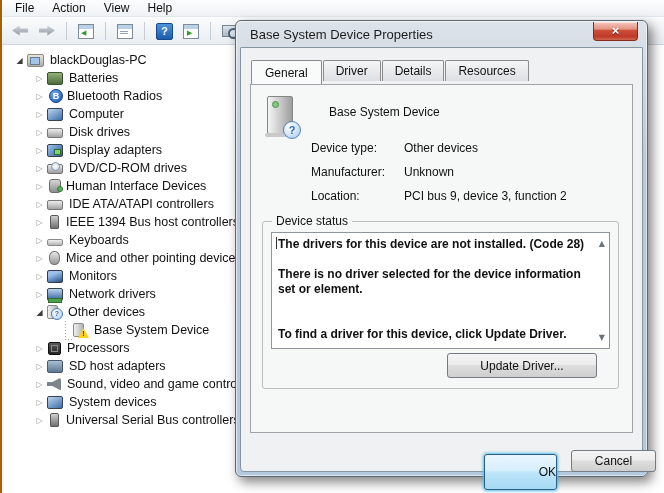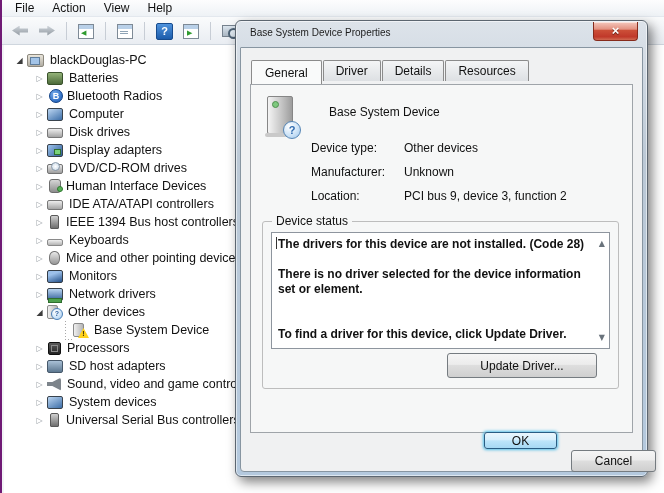--- a/index.html
+++ b/index.html
@@ -1,20 +1,20 @@
 <!DOCTYPE html>
 <html><head>
 <meta charset="utf-8">
 <style>
   * { box-sizing: border-box; margin: 0; padding: 0; }
   html,body { width:664px; height:493px; overflow:hidden; }
   body { font-family:"Liberation Sans", sans-serif; background:#fff; position:relative; color:#111; }
 
   
-  .app { position:absolute; inset:0; border-left:2px solid #701a75; box-shadow: inset 2px 0 0 #f2f4f6; }
+  .app { position:absolute; inset:0; border-left:2px solid #a16207; box-shadow: inset 2px 0 0 #f2f4f6; }
   .menubar { height:17px; display:flex; align-items:center; padding-left:4px;
              background:linear-gradient(#fdfdfe,#eef2f6); border-bottom:1px solid #e3e8ee; font-size:12px; }
   .menu-item { padding:1px 9px; cursor:default; }
   .toolbar { height:28px; display:flex; align-items:center; padding-left:6px; gap:3px;
              background:linear-gradient(#fafbfc,#e9edf2); border-bottom:1px solid #cfd6de; }
   .tb { width:24px; height:22px; display:flex; align-items:center; justify-content:center; border-radius:2px; }
   .tb-sep { width:1px; height:18px; background:#c7cdd5; margin:0 4px; border-radius:0; }
   .g { position:relative; width:18px; height:16px; display:block; }
   .g-back::before, .g-forward::before { content:""; position:absolute; left:1px; top:3px; width:16px; height:10px;
        background:linear-gradient(#cdd3d9,#8f979f); clip-path:polygon(0 50%,48% 0,48% 30%,100% 30%,100% 70%,48% 70%,48% 100%);}
@@ -85,21 +85,21 @@
   .t-cpu { width:13px; height:13px; margin:0 6px 0 1px; background:linear-gradient(#5a5a5a,#232323); border:1px solid #101010; }
   .t-cpu::after { content:""; position:absolute; inset:2px; border:1px solid #8a8a8a; }
   .t-sd { background:linear-gradient(#a9c0d6,#5d7robot); background:linear-gradient(#a9c0d6,#5d7890); border:1px solid #46586a; }
   .t-sound { width:14px; height:13px; border:none; background:#7d848b;
        clip-path:polygon(0 35%,38% 35%,100% 0,100% 100%,38% 65%,0 65%); }
 
   
   .dialog { position:absolute; left:233px; top:20px; width:413px; height:457px; border-radius:6px;
        background:linear-gradient(#dde3ea,#bcc9d6 30%,#b4c9de); border:1px solid #5c6670;
        box-shadow:4px 5px 12px rgba(0,0,0,.5), inset 0 0 0 1px rgba(255,255,255,.55); }
-  .dlg-title { position:absolute; left:14px; top:6px; font-size:10px; color:#1c1c1c; }
+  .dlg-title { position:absolute; left:14px; top:6px; font-size:13px; color:#1c1c1c; }
   .dlg-close { position:absolute; top:1px; right:9px; width:45px; height:19px; border-radius:0 0 4px 4px;
        background:linear-gradient(#f5c8bd,#e39181 40%,#cc4f38 46%,#c0392a 82%,#d06a52);
        border:1px solid #862a1b; border-top:none; box-shadow:inset 0 1px 0 rgba(255,255,255,.5);
        color:#fff; text-align:center; font-weight:bold; font-size:13px; line-height:17px; cursor:pointer;
        text-shadow:0 1px 1px rgba(0,0,0,.55); }
   .dlg-client { position:absolute; left:4px; right:4px; top:26px; bottom:4px; background:#f0f1f2;
        border:1px solid #8795a1; border-radius:1px 1px 4px 4px; }
 
   .tabs { position:absolute; left:10px; top:12px; display:flex; align-items:flex-start; }
   .tab { padding:3px 12px 3px; font-size:12px; background:linear-gradient(#f4f5f6,#dde0e3);
@@ -124,23 +124,23 @@
   .statuswrap { position:absolute; left:8px; right:8px; top:10px; height:117px; }
   .statusbox { position:absolute; inset:0; background:#fff; border:1px solid #8e959e; overflow:hidden;
        padding:4px 8px 3px 6px; font-size:12px; line-height:15px;font-weight:bold; }
   .sline { min-height:15px; }
   .caret { position:absolute; left:5px; top:5px; width:1px; height:12px; background:#333; }
   .sb-up, .sb-down { position:absolute; right:5px; font-size:8px; color:#6a737c; font-family:"DejaVu Sans",sans-serif; cursor:default; }
   .sb-up { top:7px; } .sb-down { bottom:7px; }
   .pbtn { font-family:"Liberation Sans",sans-serif; font-size:12px; color:#111; border-radius:3px; cursor:pointer;
        background:linear-gradient(#f5f5f5,#ececec 45%,#dedede 50%,#cfcfcf); border:1px solid #757b80; }
   .update-btn { position:absolute; right:21px; bottom:10px; width:150px; height:25px;margin-left:40px; }
-  .ok-btn { position:absolute; left:243px; top:384px; width:73px; height:17px;
+  .ok-btn { position:absolute; left:243px; top:406px; width:73px; height:36px;
        background:linear-gradient(#eaf6fd,#d7effc 45%,#bde5fa 52%,#a6d9f4); border:1px solid #2a5d83;
-       box-shadow:0 0 3px 1px #54bfe8; }
+       box-shadow:0 0 3px 1px #54bfe8;text-align:right; }
   .cancel-btn { position:absolute; left:330px; top:402px; width:85px; height:22px; }
 </style>
 </head>
 <body>
 
 <div class="app">
 
   <div class="menubar">
 
   <span class="menu-item">File</span>

